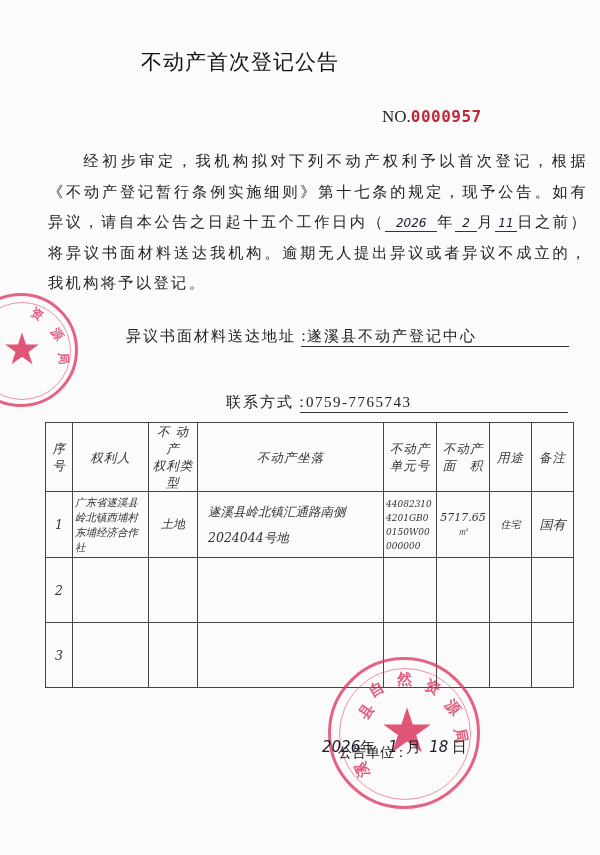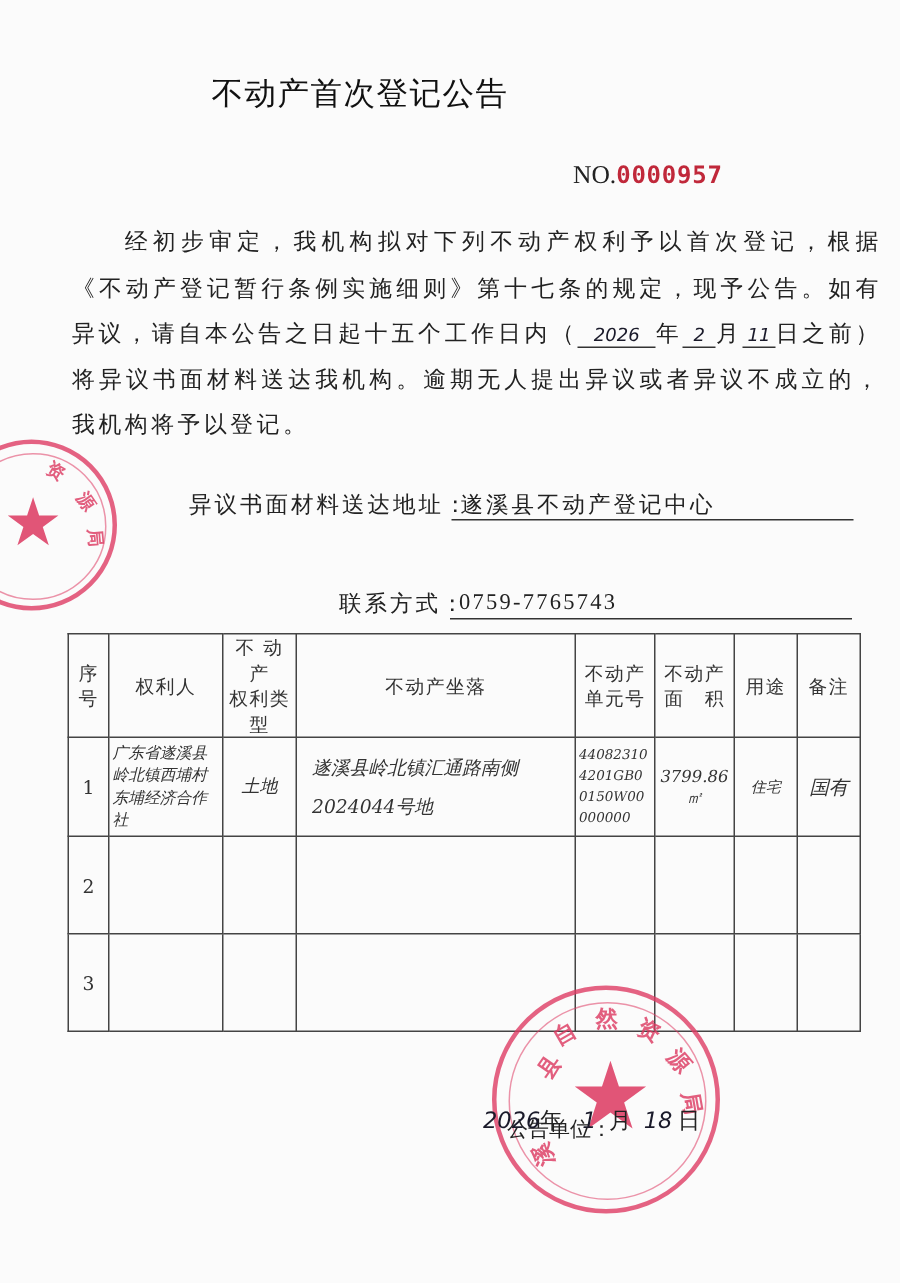--- a/index.html
+++ b/index.html
@@ -30,21 +30,21 @@
   }
   .line-field .val {
     position: absolute; border-bottom: 1.5px solid #333; padding-left: 6px; box-sizing: border-box; height: 20px; line-height: 18px;
   }
   table.grid {
     position: absolute; left: 45px; top: 422px; border-collapse: collapse; table-layout: fixed;
     font-size: 12.5px;
   }
   table.grid td, table.grid th {
     border: 1.2px solid #444; padding: 0; text-align: center; vertical-align: middle; font-weight: normal;
-    color: #333; font-family: "DejaVu Serif", serif;
+    color: #333; font-family: "DejaVu Serif", serif; font-style: italic;
   }
   table.grid th { height: 46px; line-height: 17px; letter-spacing: 1px; }
   .hwc { font-family: "DejaVu Sans", sans-serif; font-style: italic; color: #1a1a2a; }
   .stamp {
     position: absolute; border-radius: 50%; border: 3px solid rgba(222,60,100,0.8);
     box-sizing: border-box;
   }
   .stamp .inner-ring { position: absolute; border-radius: 50%; border: 1px solid rgba(222,60,100,0.55); }
   .stamp .star { position: absolute; color: rgba(220,55,95,0.85); text-align: center; }
   .stamp .ch { position: absolute; color: rgba(220,55,95,0.8); font-family: "DejaVu Sans", sans-serif; font-weight: bold; }
@@ -96,21 +96,21 @@
     <th><span>不动产</span><br><span>面　积</span></th>
     <th><span>用途</span></th>
     <th><span>备注</span></th>
   </tr>
   <tr style="height:66px;">
     <td>1</td>
     <td class="hwc" style="font-size:10.5px; line-height:15px; text-align:left; padding:0 2px;">广东省遂溪县岭北镇西埔村东埔经济合作社</td>
     <td class="hwc" style="font-size:12px;">土地</td>
     <td class="hwc" style="font-size:12.5px; line-height:26px; text-align:left; padding:0 10px;">遂溪县岭北镇汇通路南侧2024044号地</td>
     <td class="hwc" style="font-size:9px; line-height:14px; word-break:break-all; text-align:left; padding:0 2px;margin-left:36px;">440823104201GB00150W00000000</td>
-    <td class="hwc" style="font-size:11px;">3799.86㎡</td>
+    <td class="hwc" style="font-size:11px;">5717.65㎡</td>
     <td class="hwc" style="font-size:10px;">住宅</td>
     <td class="hwc" style="font-size:13px;">国有</td>
   </tr>
   <tr style="height:65px;">
     <td>2</td>
     <td></td>
     <td></td>
     <td></td>
     <td></td>
     <td></td>

